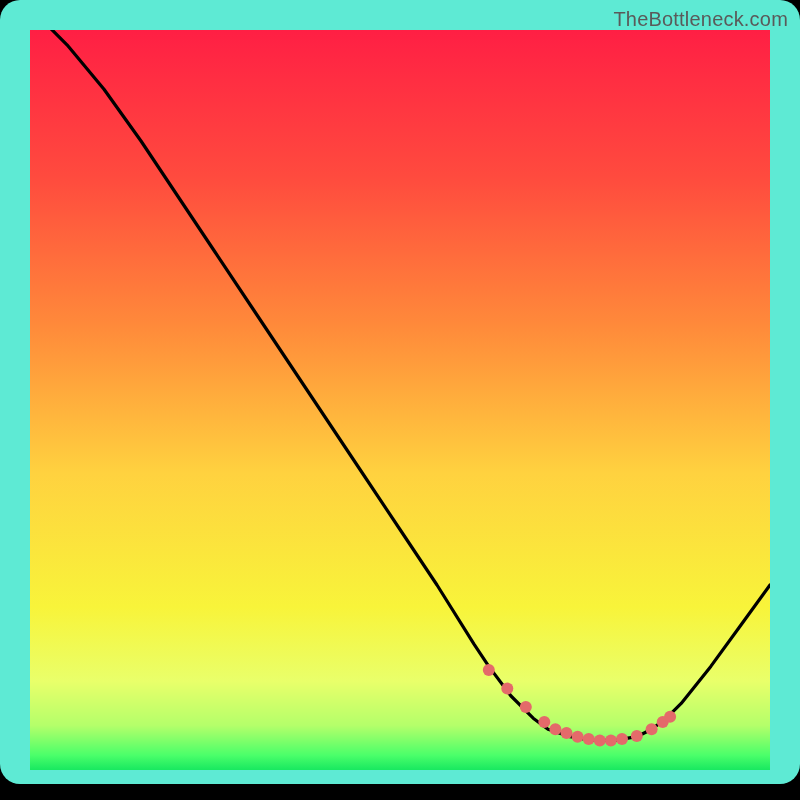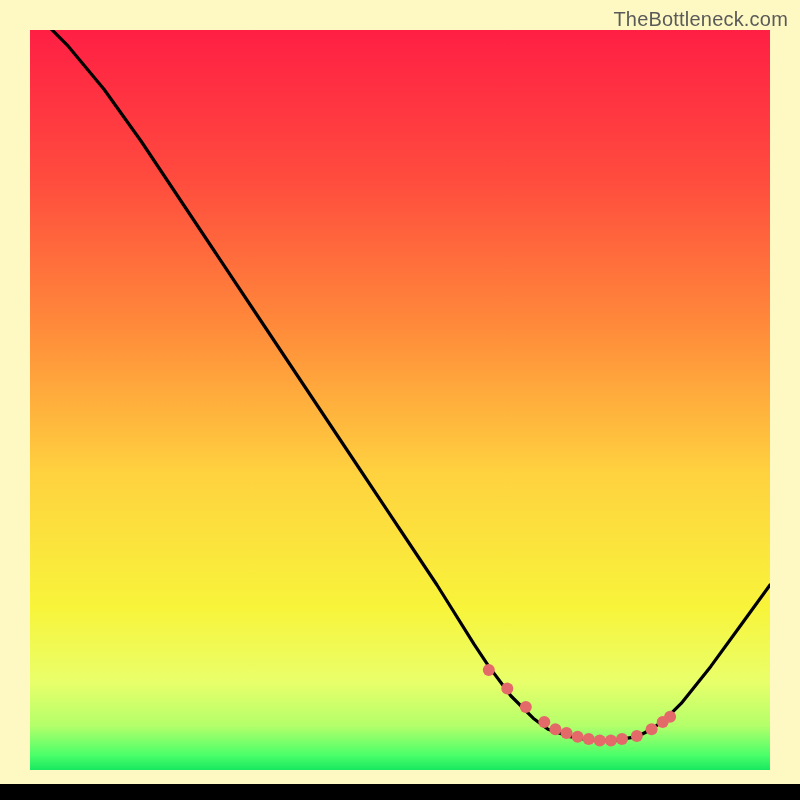--- a/index.html
+++ b/index.html
@@ -7,21 +7,22 @@
     padding: 0;
     width: 800px;
     height: 800px;
     background: #000;
     overflow: hidden;
   }
   .chart-container {
     position: relative;
     width: 800px;
     height: 784px;
-    background: #fef9c3;
+    background: #5eead4;
+    border-radius: 20px;
   }
   .plot-area {
     position: absolute;
     left: 30px;
     top: 30px;
     width: 740px;
     height: 740px;
     overflow: hidden;
   }
   .watermark {

